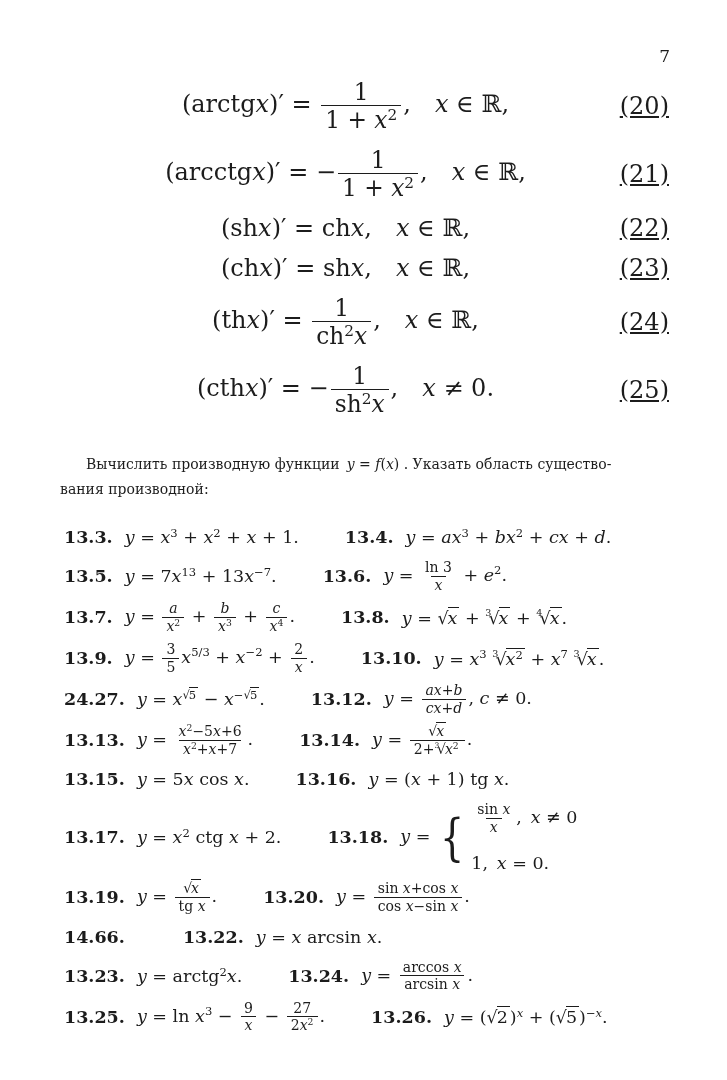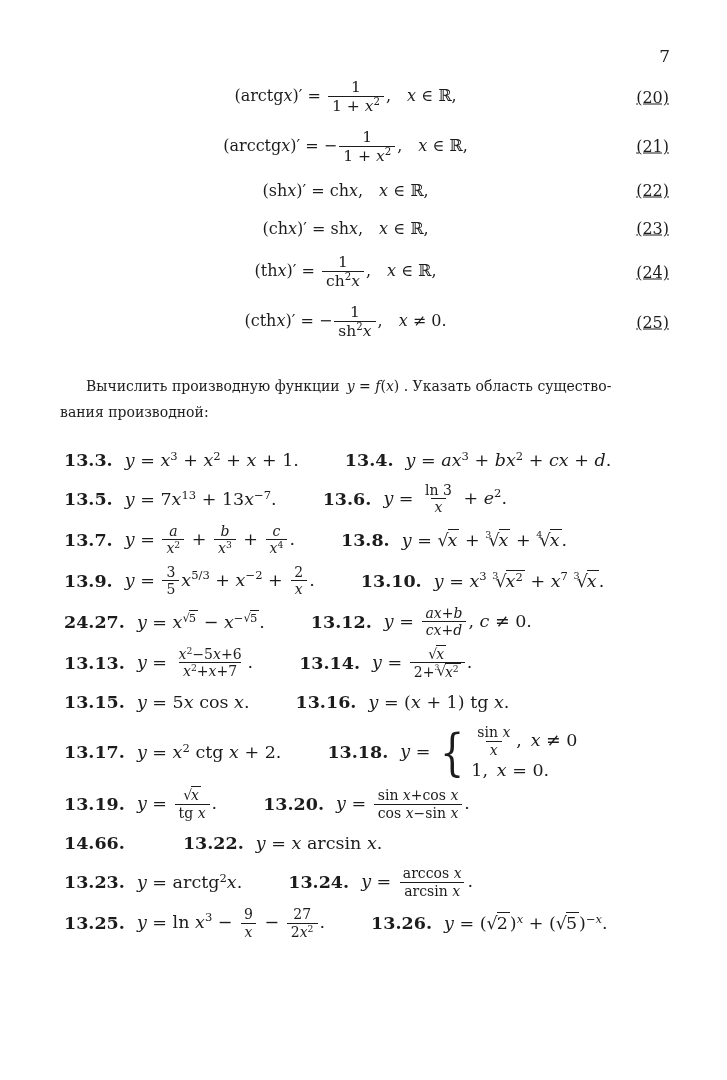--- a/index.html
+++ b/index.html
@@ -13,21 +13,21 @@
   }
   .page-number {
     position:absolute; top:46px; right:57px;
     font-size:17px;
   }
   
   .equations { padding-top:78px; }
   .eq-row {
     position:relative;
     display:flex; justify-content:center; align-items:center;
-    font-size:16px;
+    font-size:24px;
     margin-bottom:12px;
     min-height:26px;
   }
   .eq-f { transform:translateX(-18px); white-space:nowrap; }
   .eq-no { position:absolute; right:58px; top:50%; transform:translateY(-50%);text-decoration:underline; }
   .eq-row .frac { font-size:0.97em; }
   
   .intro {
     margin:34px 58px 10px 60px;
     font-size:14px; line-height:1.8;
@@ -54,21 +54,21 @@
   .frac .den { display:block; padding:0 4px; border-top:1.3px solid currentColor; }
   .sqrt { display:inline-block; white-space:nowrap; }
   .sqrt .sgn { letter-spacing:-1px; }
   .sqrt .bar { border-top:1.3px solid currentColor; padding:0 2px 0 0; }
   .sqrt .idx { font-size:0.55em; vertical-align:0.8em; margin-right:-0.3em; }
   .cases { display:inline-flex; align-items:center; vertical-align:middle; }
   .cbrace {
     display:inline-block; font-size:2.9em; line-height:0.85;
     margin-right:3px; transform:scaleX(0.75); font-weight:400;
   }
-  .crows { display:inline-flex; flex-direction:column; row-gap:2px; }
+  .crows { display:inline-flex; flex-direction:column; row-gap:18px; }
   .crow { display:block; text-align:left; }
   .grp { display:inline; }
 </style>
 </head>
 <body>
 
 <div class="page">
   <div class="page-number">7</div>
   <div class="equations" id="equations">
       <div class="eq-row">

